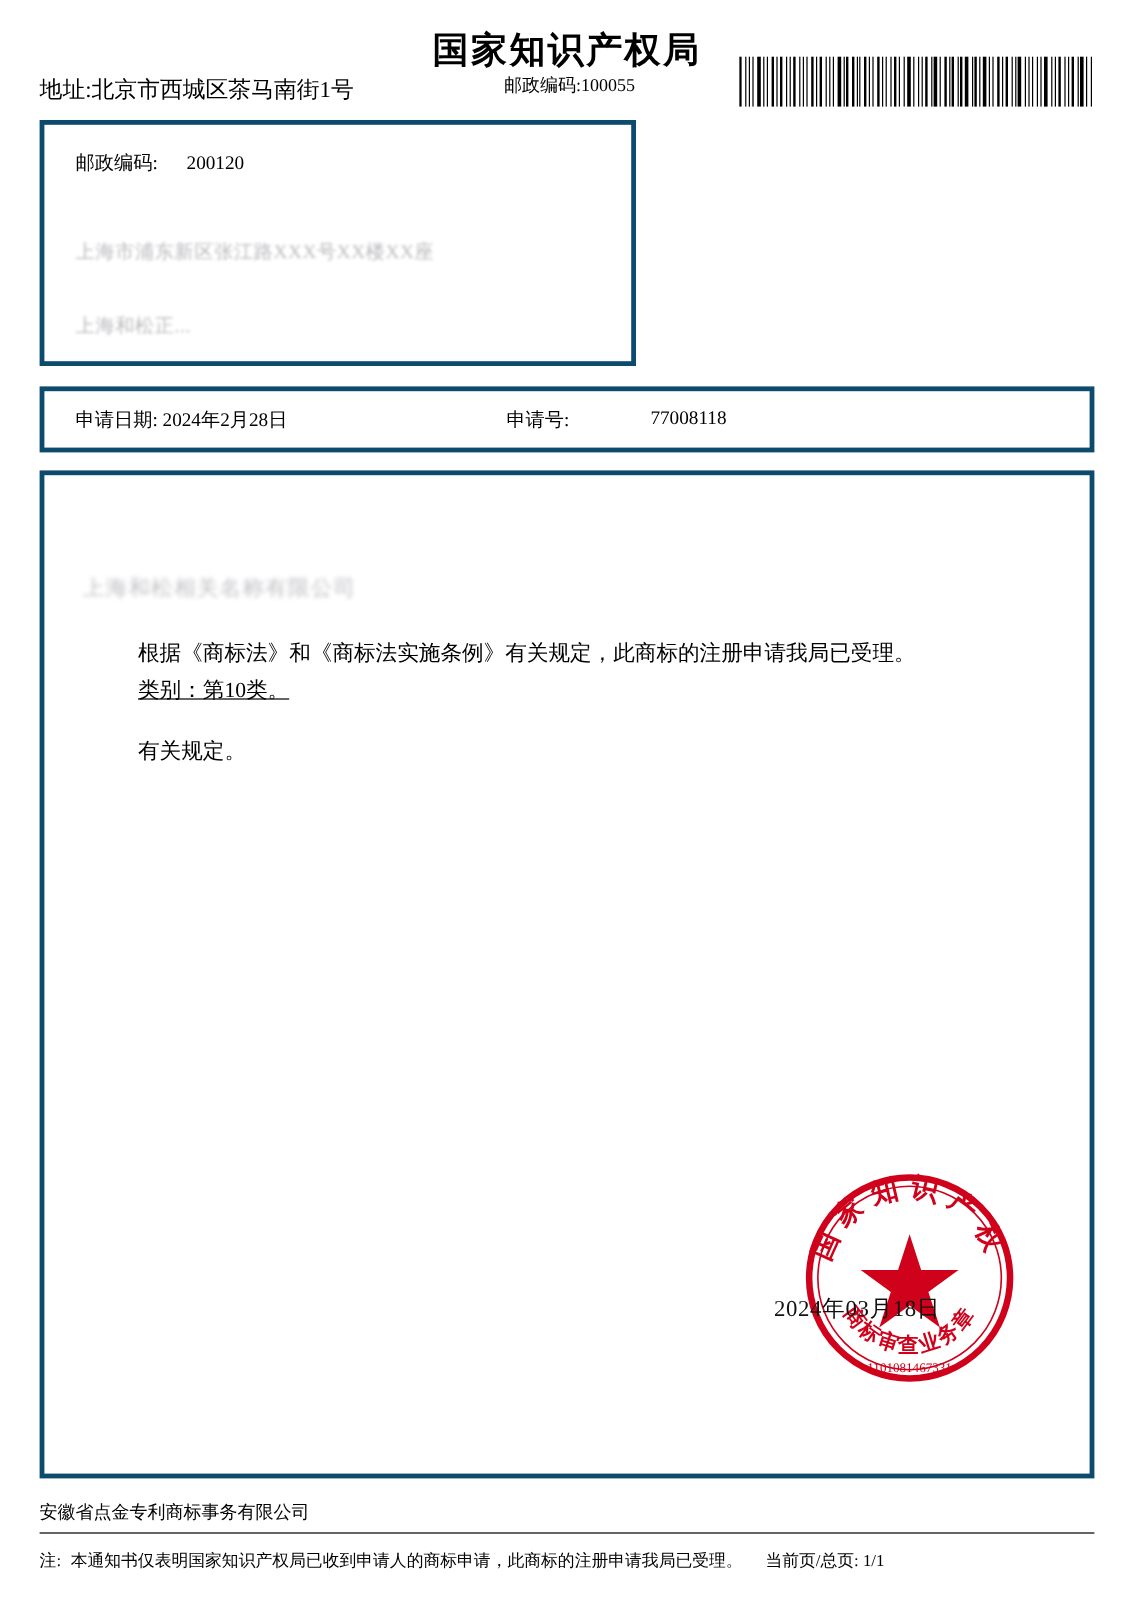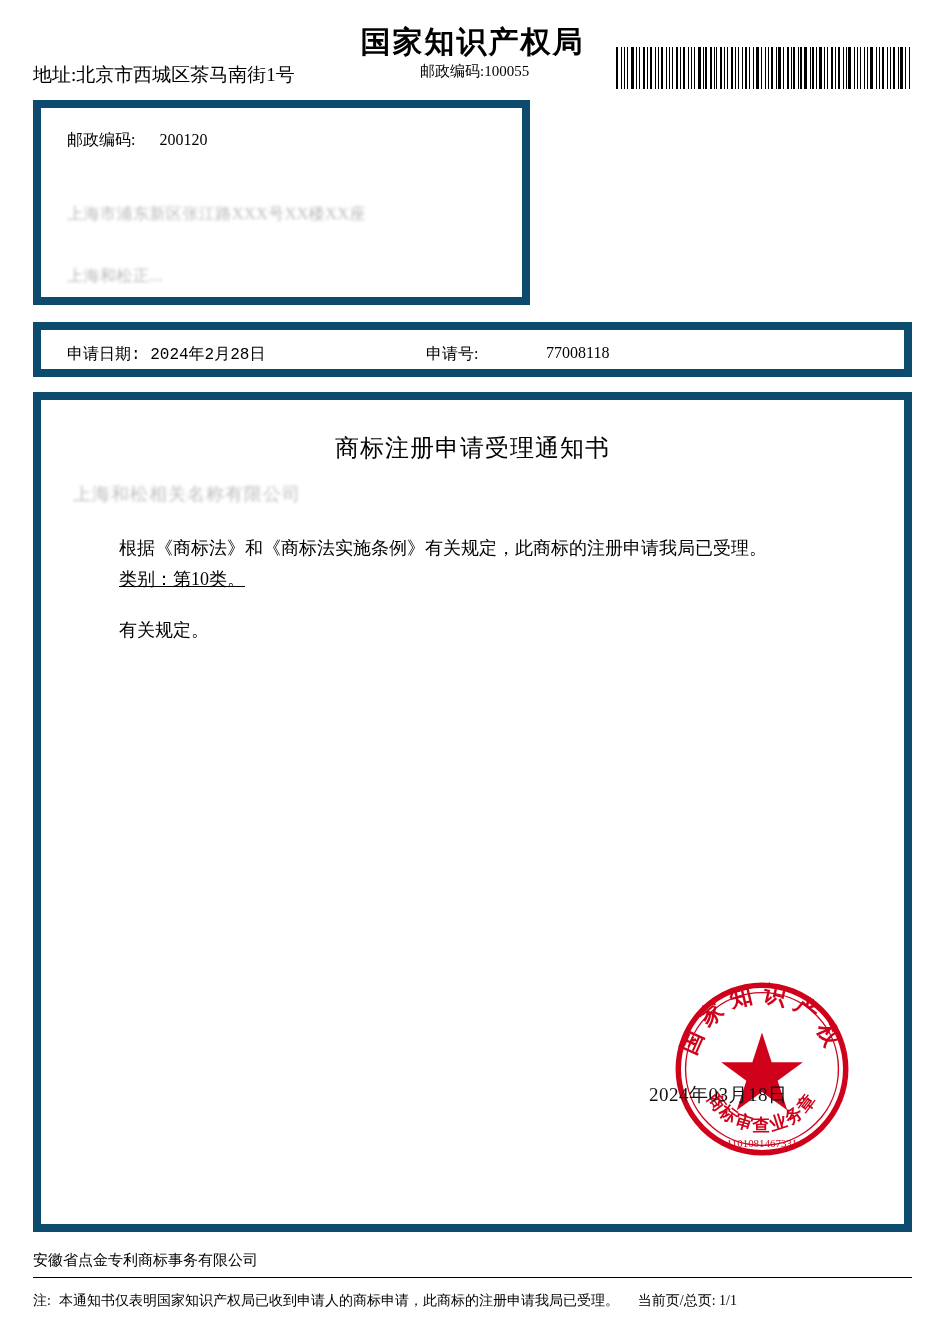--- a/index.html
+++ b/index.html
@@ -62,21 +62,21 @@
   }
   .barcode span {
     display: block;
     height: 100%;
     background: #000;
   }
 
   
   .box {
     position: absolute;
-    border: 8px solid #0c4a6e;
+    border: 4px solid #0c4a6e;
     box-sizing: border-box;
   }
   .box-addressee {
     left: 33px;
     top: 100px;
     width: 497px;
     height: 205px;
   }
   .box-docno {
     left: 543px;
@@ -128,21 +128,20 @@
     top: 106px;
     font-size: 18px;
     font-family: "Liberation Serif", "DejaVu Serif", serif;
   }
 
   .appinfo-date {
     position: absolute;
     left: 26px;
     top: 14px;
     font-size: 16px;
-    font-family: Liberation Mono, monospace;
   }
   .appinfo-no-label {
     position: absolute;
     left: 385px;
     top: 14px;
     font-size: 16px;
   }
   .appinfo-no-value {
     position: absolute;
     left: 505px;
@@ -339,21 +338,20 @@
   </div>
 
 
   <div class="box box-appinfo">
     <div class="appinfo-date">申请日期: 2024年2月28日</div>
     <div class="appinfo-no-label">申请号:</div>
     <div class="appinfo-no-value">77008118</div>
   </div>
 
   <div class="box box-main">
-    <div class="main-title">商标注册申请受理通知书</div>
     <div class="recipient-blur">上海和松相关名称有限公司</div>
     <div class="body-p p1">根据《商标法》和《商标法实施条例》有关规定，此商标的注册申请我局已受理。</div>
     <div class="body-p p2">类别：第10类。</div>
     <div class="body-p p3">有关规定。</div>
 
 
     <svg class="seal" viewBox="0 0 200 200">
       <circle cx="100" cy="100" r="92" fill="none" stroke="#d0021b" stroke-width="6"></circle>
       <circle cx="100" cy="100" r="84" fill="none" stroke="#d0021b" stroke-width="1.5"></circle>
       <path id="sealTopArc" d="M 26 100 A 74 74 0 0 1 174 100" fill="none" stroke="none"></path>

